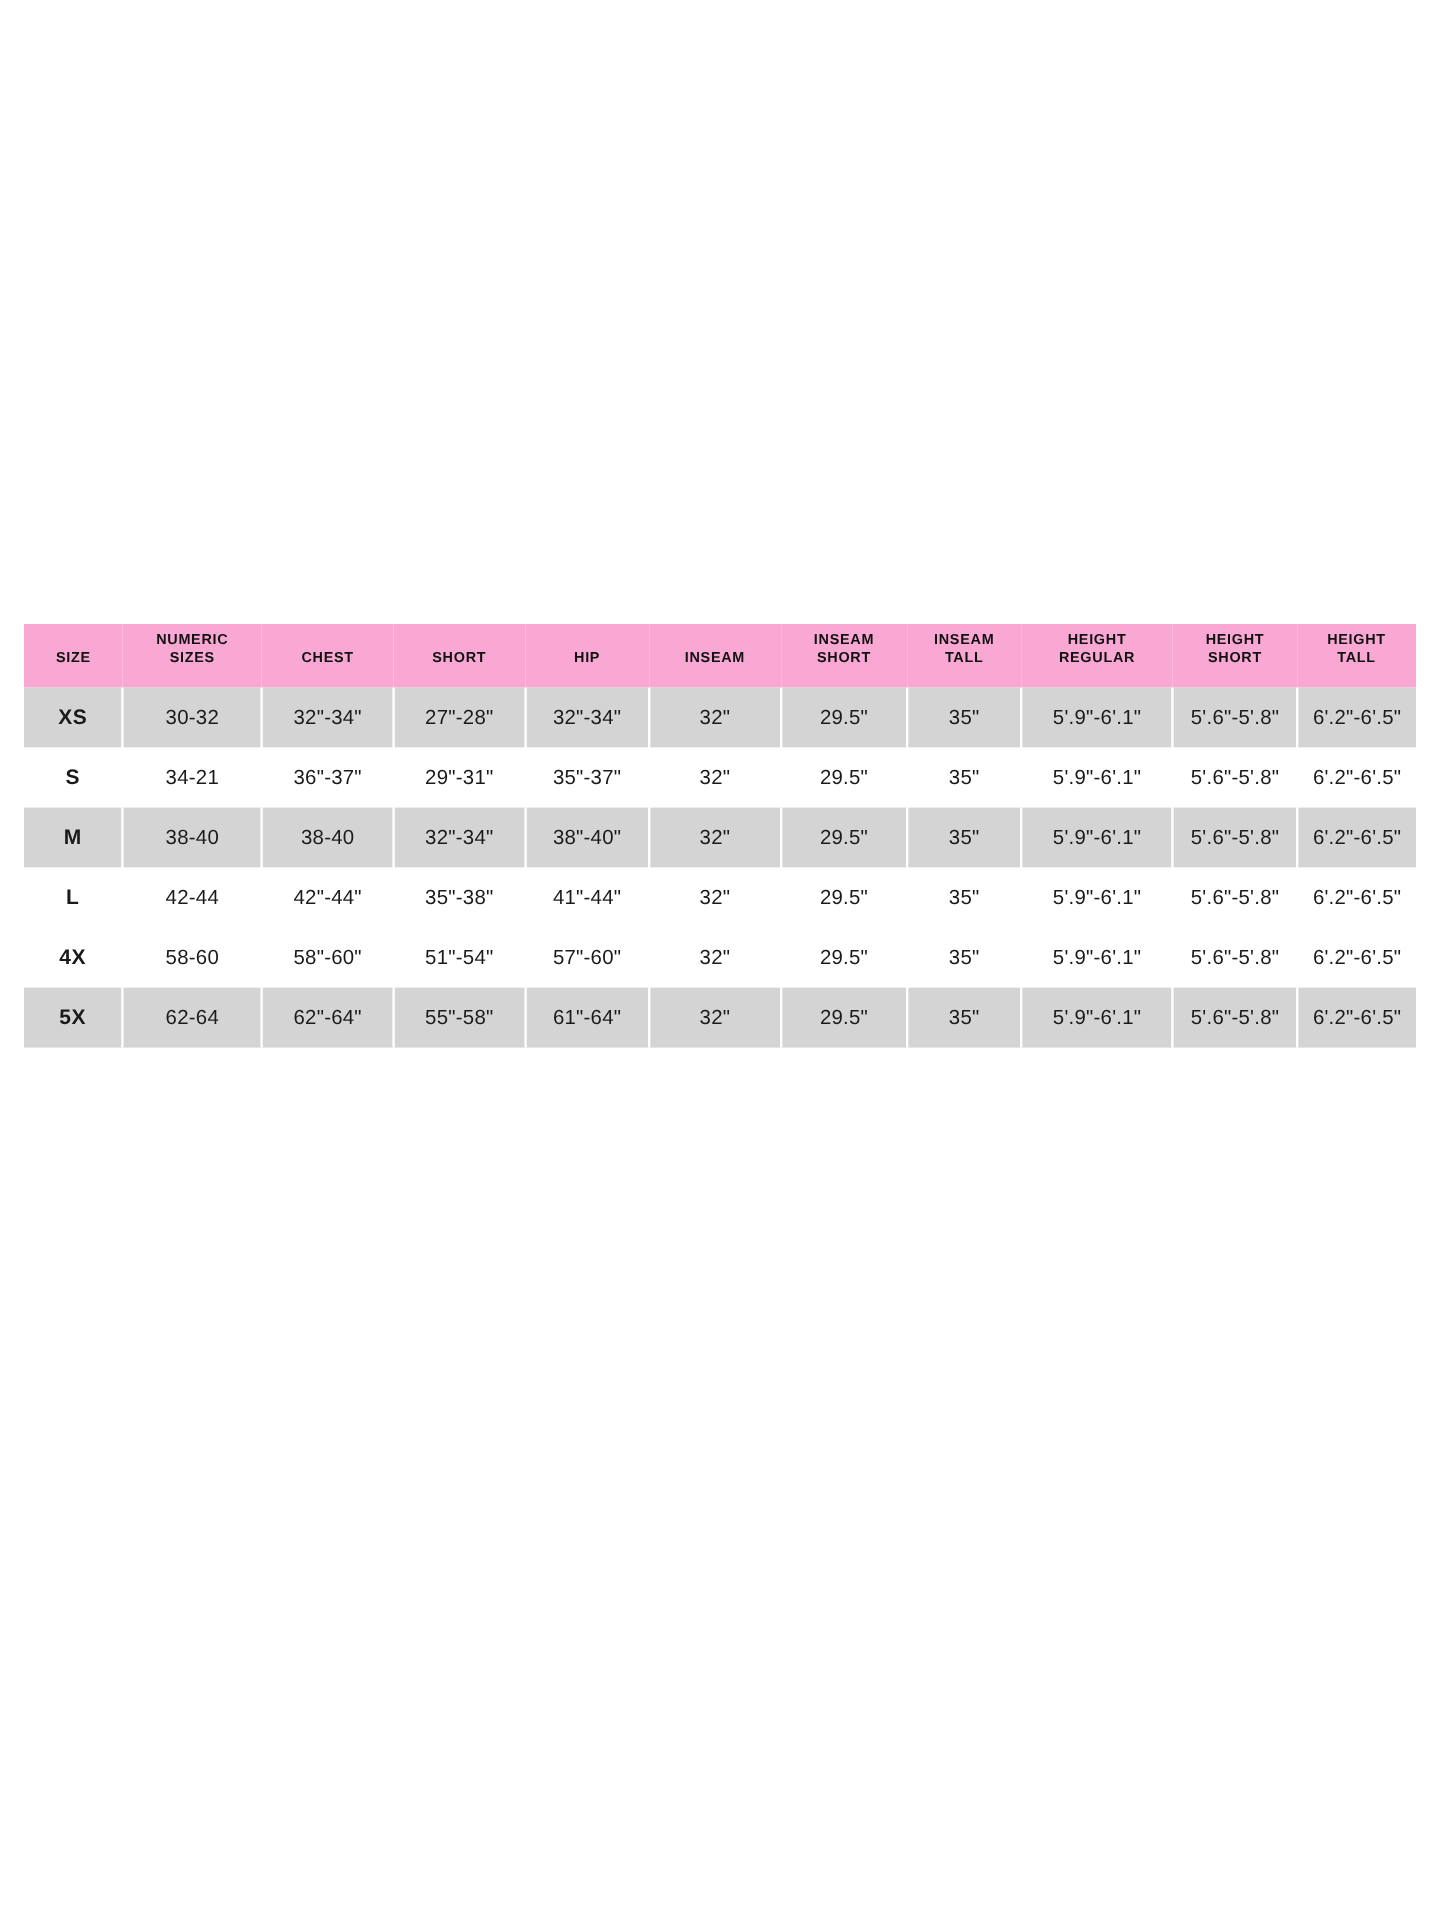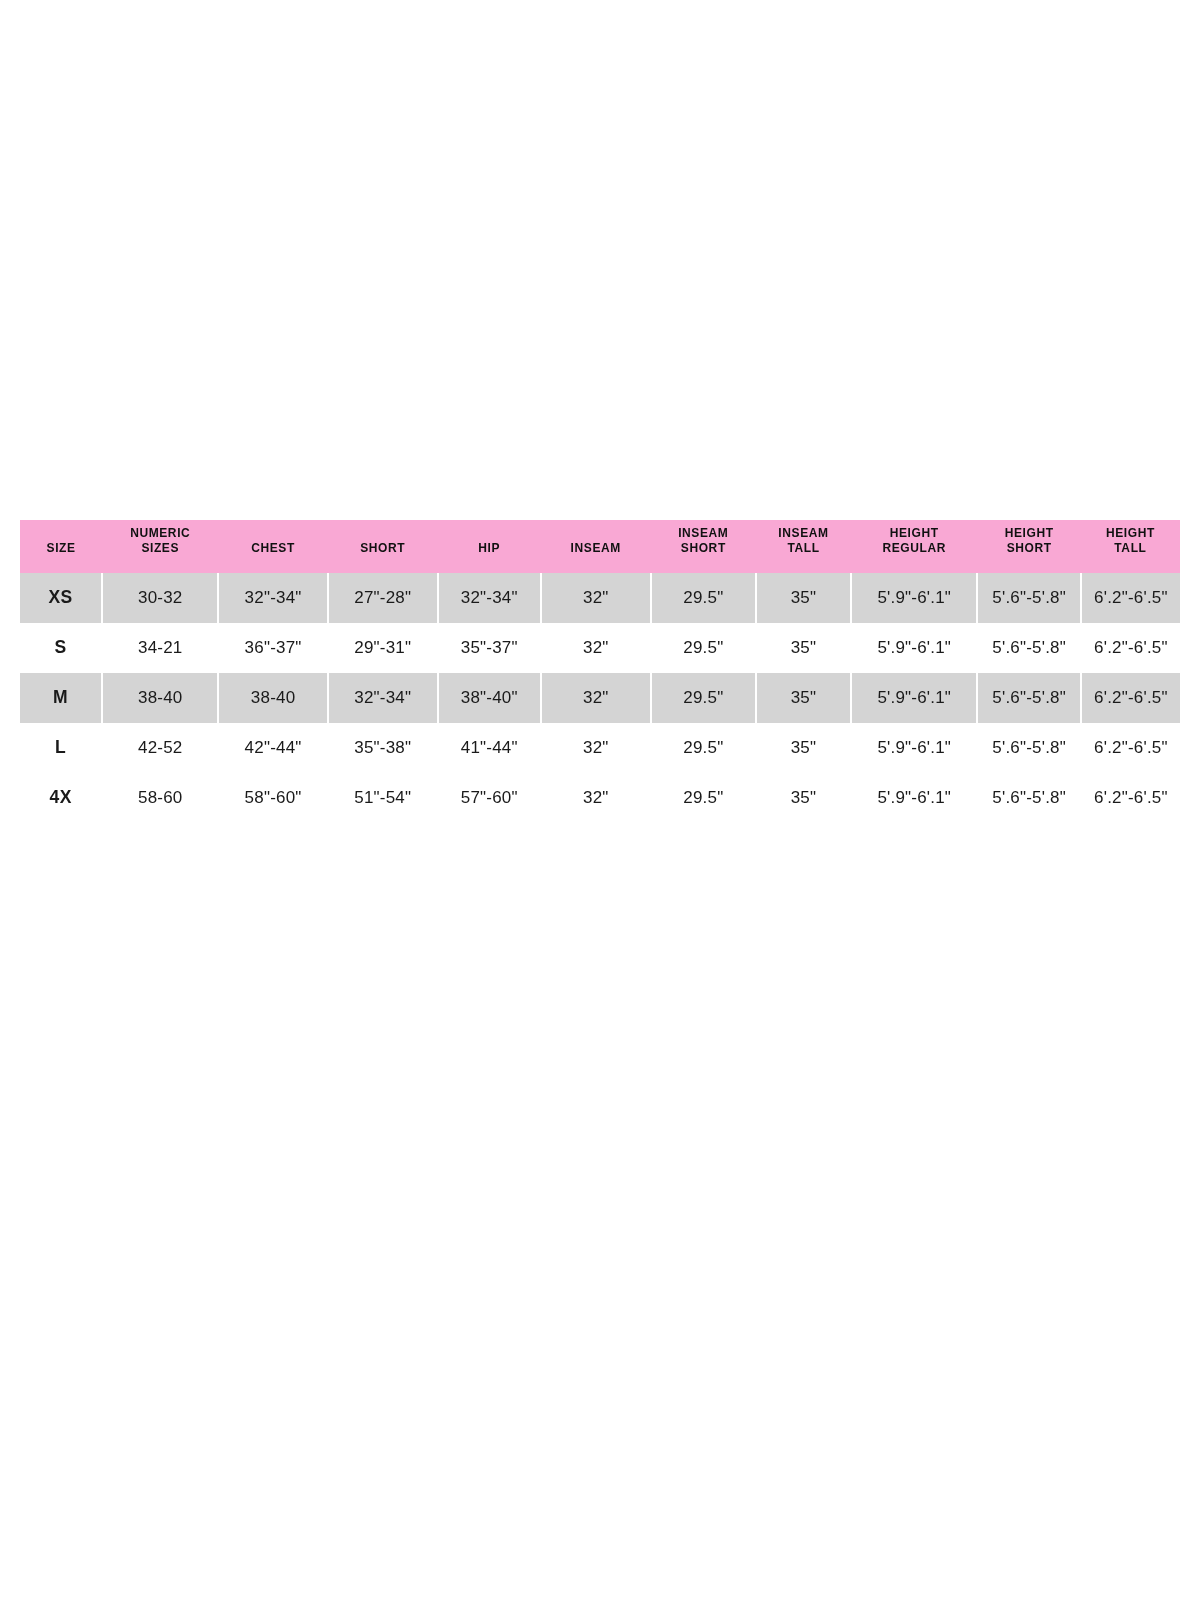--- a/index.html
+++ b/index.html
@@ -160,21 +160,21 @@
           <td>38"-40"</td>
           <td>32"</td>
           <td>29.5"</td>
           <td>35"</td>
           <td>5'.9"-6'.1"</td>
           <td>5'.6"-5'.8"</td>
           <td>6'.2"-6'.5"</td>
         </tr>
         <tr class="plain">
           <td class="cell-size">L</td>
-          <td>42-52</td>
+          <td>42-44</td>
           <td>42"-44"</td>
           <td>35"-38"</td>
           <td>41"-44"</td>
           <td>32"</td>
           <td>29.5"</td>
           <td>35"</td>
           <td>5'.9"-6'.1"</td>
           <td>5'.6"-5'.8"</td>
           <td>6'.2"-6'.5"</td>
         </tr>
@@ -184,16 +184,29 @@
           <td>58"-60"</td>
           <td>51"-54"</td>
           <td>57"-60"</td>
           <td>32"</td>
           <td>29.5"</td>
           <td>35"</td>
           <td>5'.9"-6'.1"</td>
           <td>5'.6"-5'.8"</td>
           <td>6'.2"-6'.5"</td>
         </tr>
+        <tr class="shaded">
+          <td class="cell-size">5X</td>
+          <td>62-64</td>
+          <td>62"-64"</td>
+          <td>55"-58"</td>
+          <td>61"-64"</td>
+          <td>32"</td>
+          <td>29.5"</td>
+          <td>35"</td>
+          <td>5'.9"-6'.1"</td>
+          <td>5'.6"-5'.8"</td>
+          <td>6'.2"-6'.5"</td>
+        </tr>
       </tbody>
     </table>
   </div>
 </div>
 
 </body></html>

